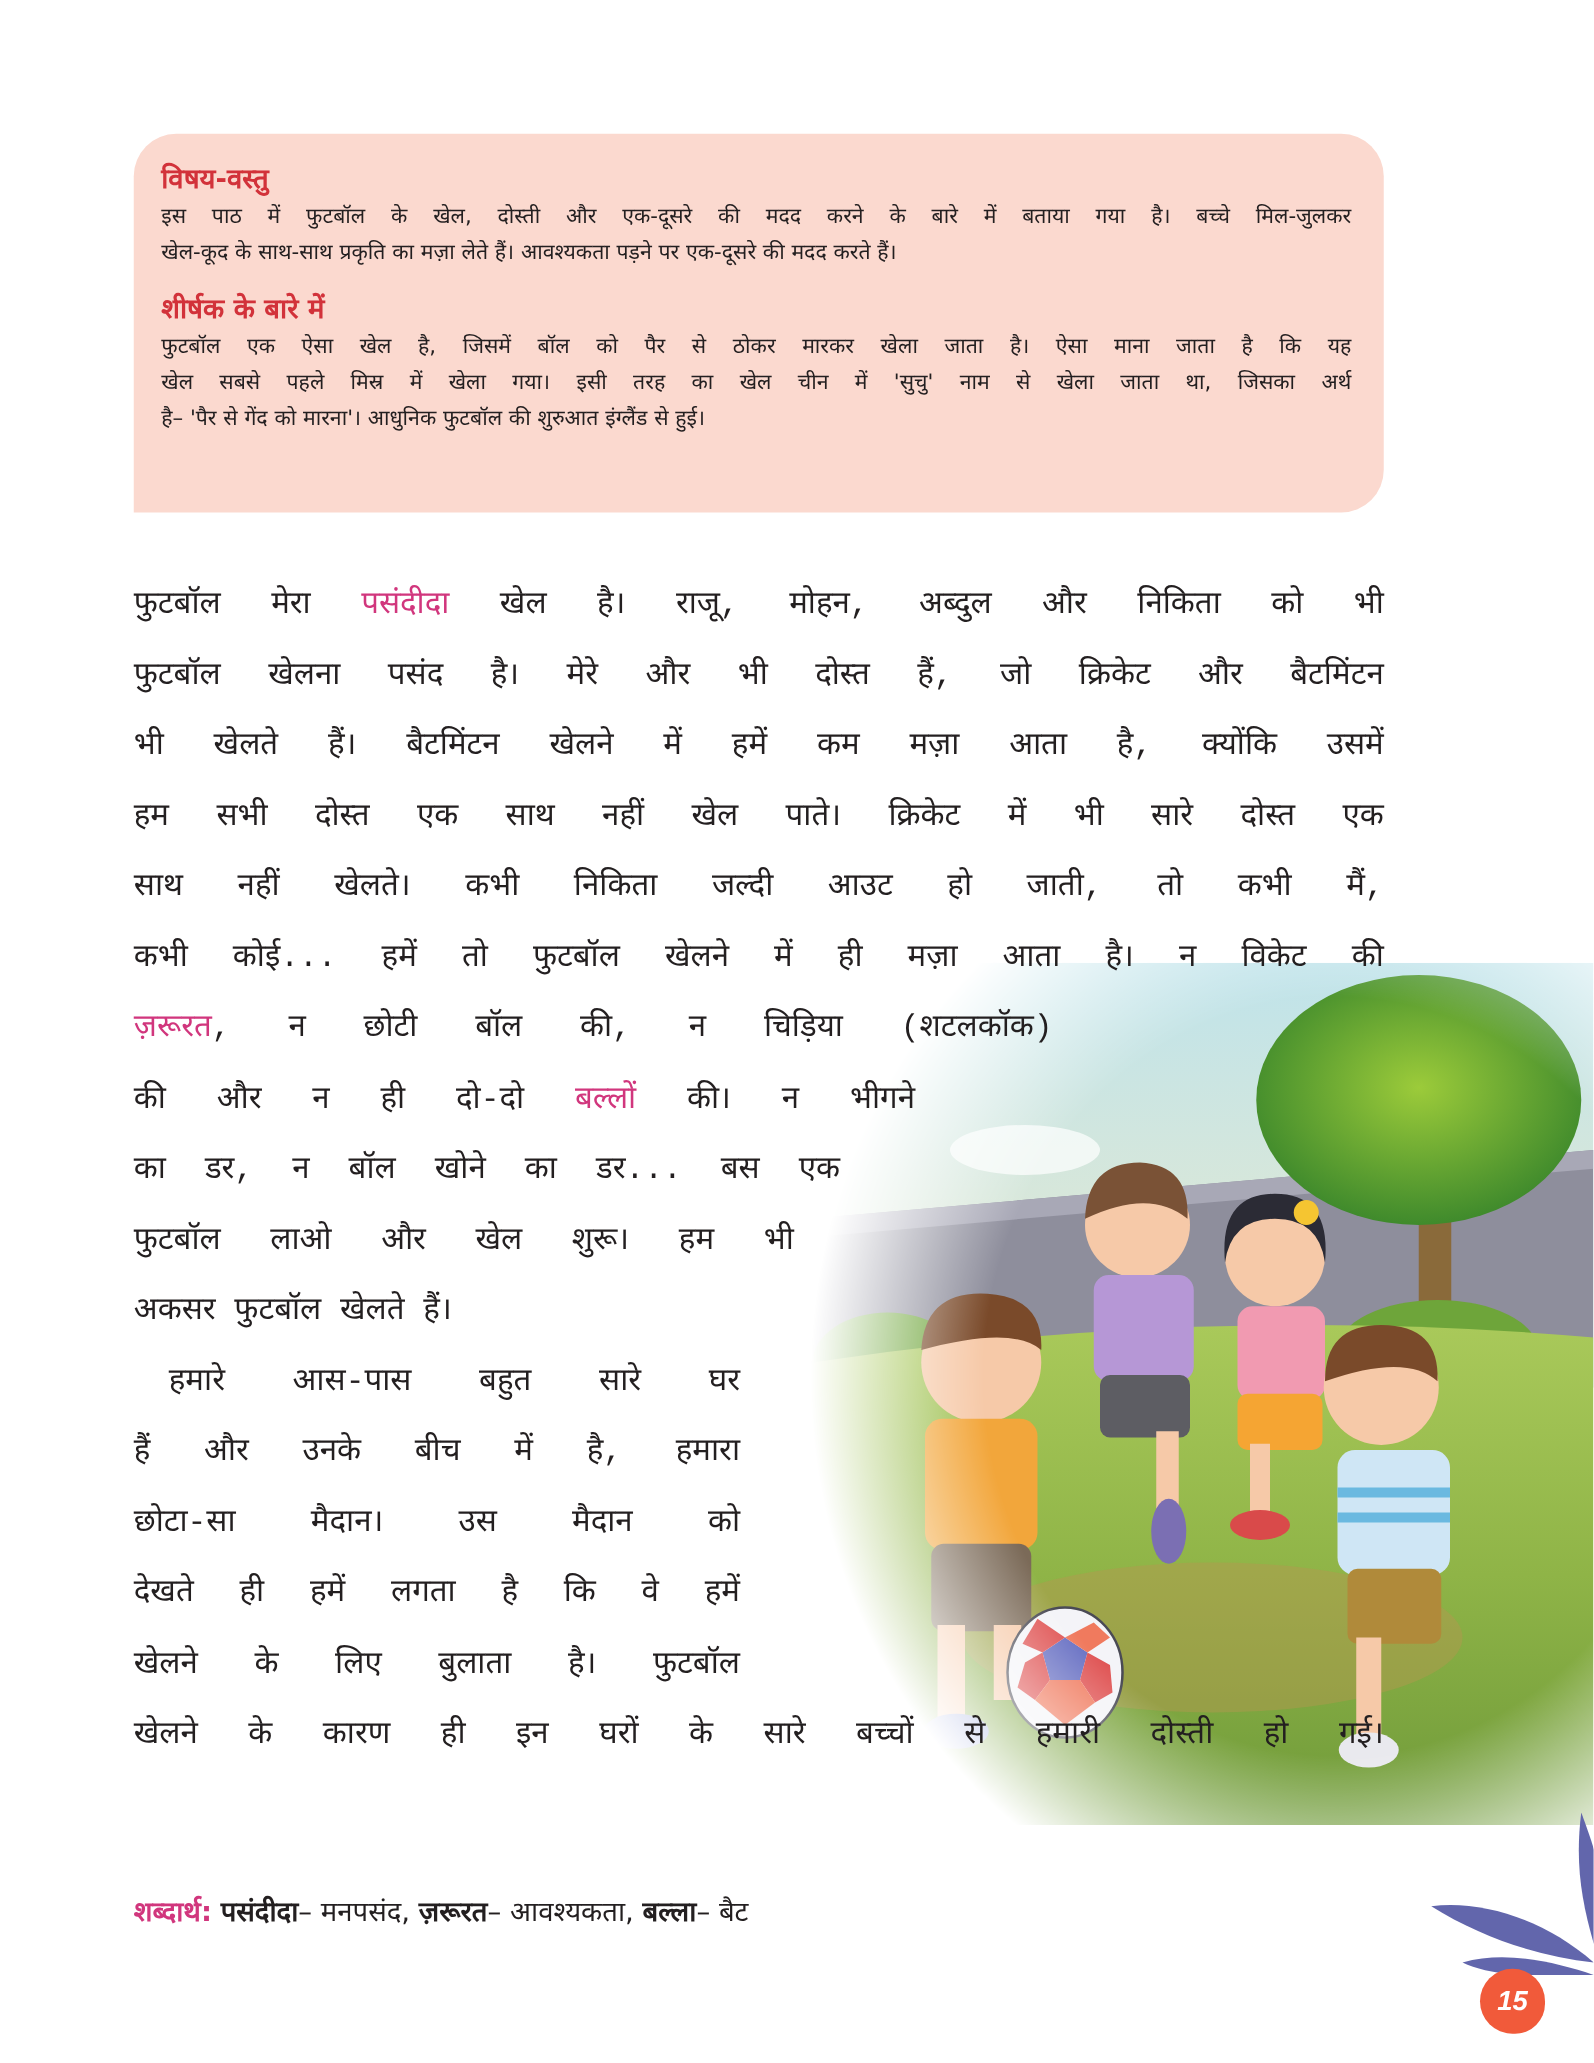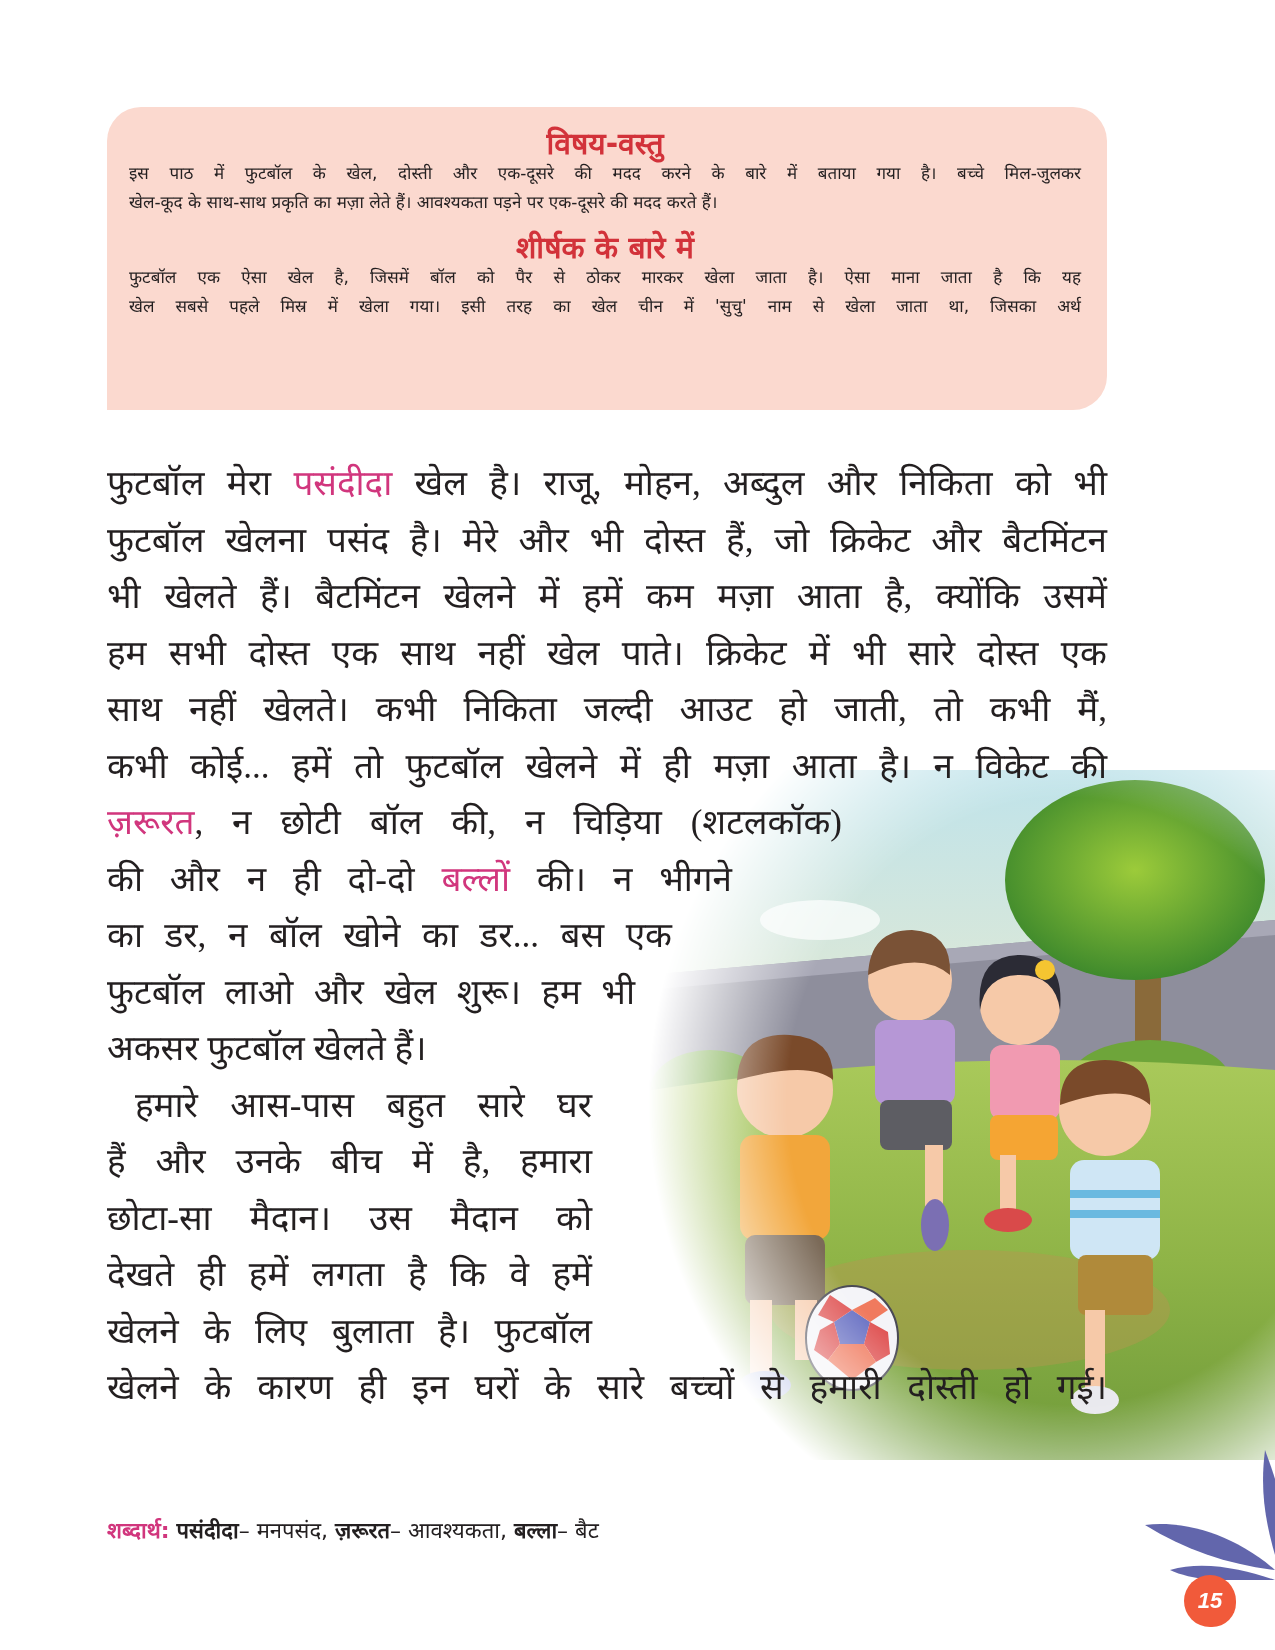--- a/index.html
+++ b/index.html
@@ -6,34 +6,33 @@
   html, body { width: 1275px; height: 1650px; background: #ffffff; overflow: hidden; }
   body { position: relative; font-family: "DejaVu Sans", sans-serif; color: #231f20; }
 
   .info-box {
     position: absolute; left: 107px; top: 107px; width: 1000px; height: 303px;
     background: #fbd9cf;
     border-radius: 34px 34px 34px 0;
     padding: 22px 26px 0 22px;
   }
   .info-heading {
-    color: #d2323a; font-size: 30px; line-height: 30px; font-weight: bold;
+    color: #d2323a; font-size: 22px; line-height: 30px; font-weight: bold;
     font-family: "DejaVu Sans", sans-serif;
-    text-align: center;
   }
   .info-para {
     font-size: 17px; line-height: 29px; color: #231f20; text-align: justify;
     font-family: "DejaVu Sans", sans-serif;
   }
   .info-section + .info-section { margin-top: 16px; }
 
   .story {
     position: absolute; left: 107px; top: 456px; width: 1000px;
-    font-size: 35px; line-height: 56.5px; color: #231f20;
-    font-family: Liberation Serif, serif;
+    font-size: 25px; line-height: 56.5px; color: #231f20;
+    font-family: Liberation Mono, monospace;
   }
   .story-line { white-space: nowrap; display: block; text-align-last: justify; text-align: justify; }
   .story-line.last-noj { text-align-last: left; }
   .story-line.full { width: 1000px; }
   .hl { color: #d1367d; }
   .indent { padding-left: 28px; }
 
   .illustration {
     position: absolute; left: 590px; top: 770px; width: 685px; height: 690px;
     overflow: hidden;
@@ -67,20 +66,21 @@
     <div class="info-para">
       <div style="text-align-last:justify;">इस पाठ में फुटबॉल के खेल, दोस्ती और एक-दूसरे की मदद करने के बारे में बताया गया है। बच्चे मिल-जुलकर</div>
       <div>खेल-कूद के साथ-साथ प्रकृति का मज़ा लेते हैं। आवश्यकता पड़ने पर एक-दूसरे की मदद करते हैं।</div>
     </div>
   </div>
   <div class="info-section">
     <div class="info-heading">शीर्षक के बारे में</div>
     <div class="info-para">
       <div style="text-align-last:justify;">फुटबॉल एक ऐसा खेल है, जिसमें बॉल को पैर से ठोकर मारकर खेला जाता है। ऐसा माना जाता है कि यह</div>
       <div style="text-align-last:justify;">खेल सबसे पहले मिस्र में खेला गया। इसी तरह का खेल चीन में 'सुचु' नाम से खेला जाता था, जिसका अर्थ</div>
+      <div>है– 'पैर से गेंद को मारना'। आधुनिक फुटबॉल की शुरुआत इंग्लैंड से हुई।</div>
     </div>
   </div>
 </div>
 
 <div class="illustration">
   <svg viewBox="0 0 685 690" xmlns="http://www.w3.org/2000/svg">
     <defs>
       <linearGradient id="sky" x1="0" y1="0" x2="0" y2="1">
         <stop offset="0" stop-color="#bfe3ea"></stop>
         <stop offset="0.6" stop-color="#f4ecc8"></stop>

